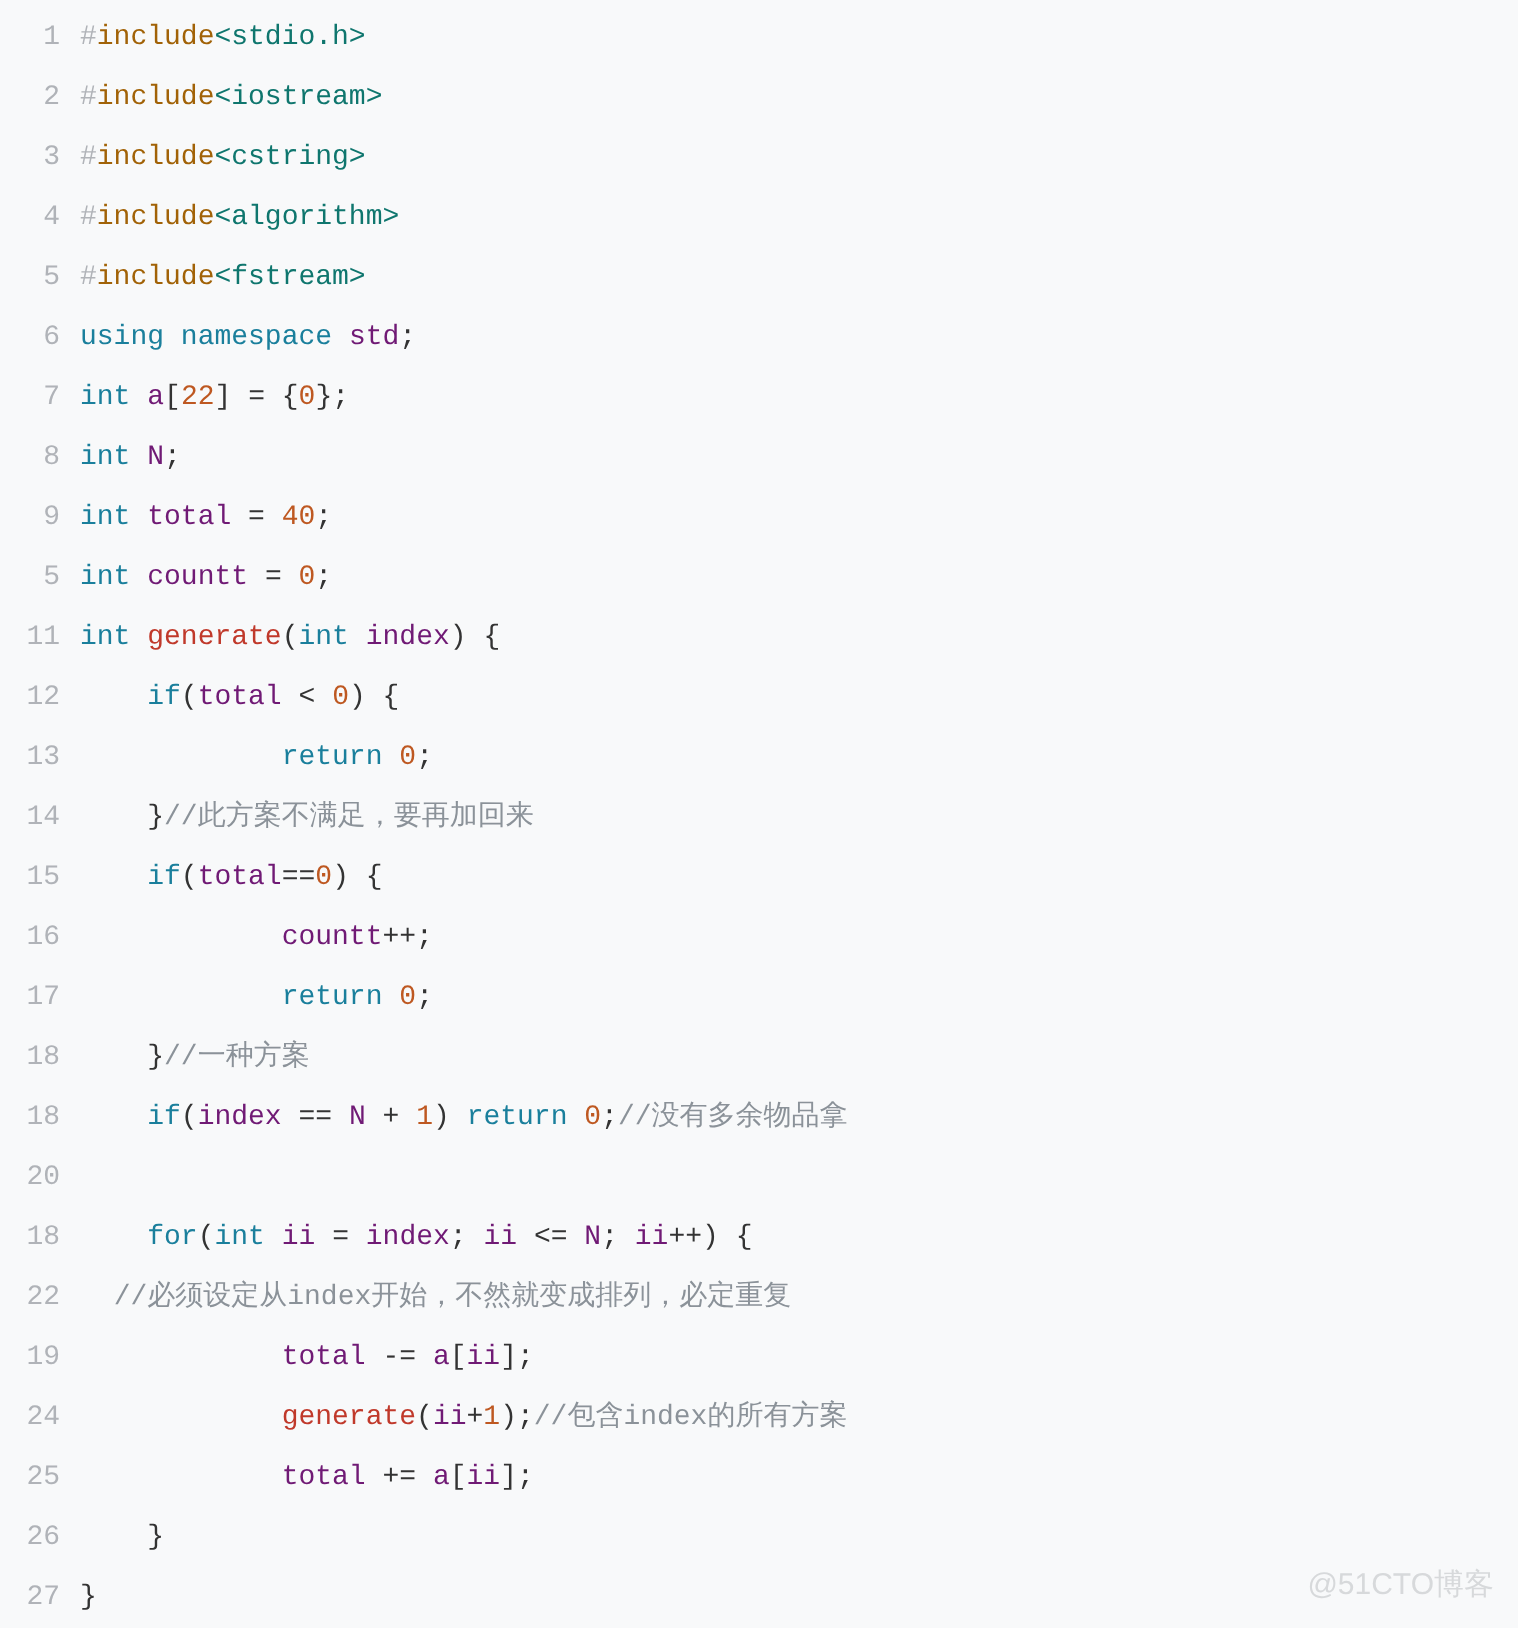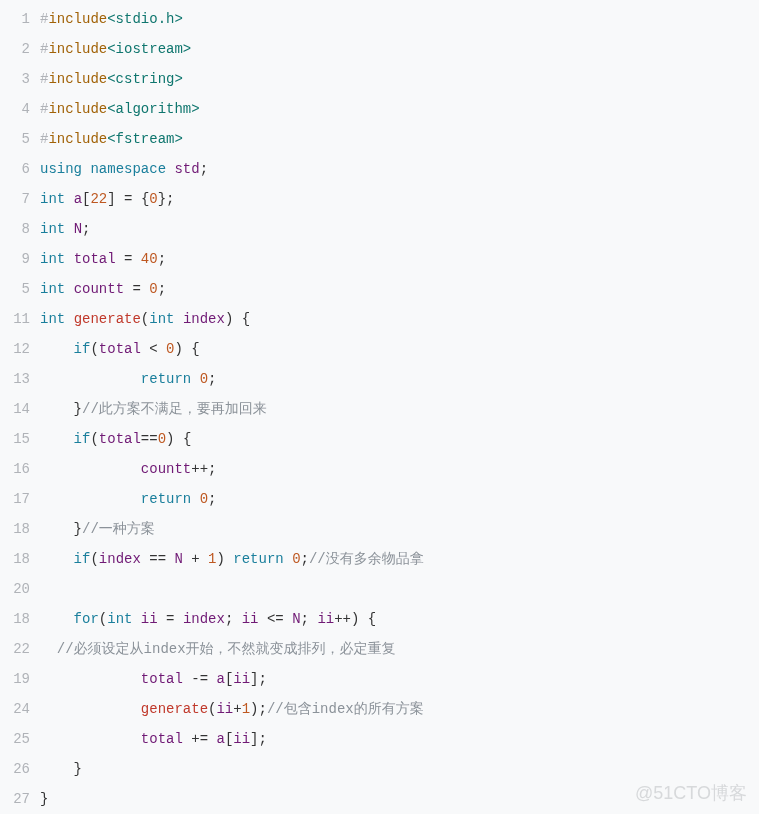--- a/index.html
+++ b/index.html
@@ -43,21 +43,21 @@
   .tk-id   { color: #701a75; }
   .tk-num  { color: #be5821; }     
   .tk-fn   { color: #c0392b; }     
   .tk-cmt  { color: #8b9299; }     
   .tk-op   { color: #333; }
   .watermark {
     position: absolute;
     right: 12px;
     bottom: 6px;
     color: #d7d9db;
-    font-size: 18px;
+    font-size: 15px;
     font-family: Arial, sans-serif;
     pointer-events: none;
     text-align: center;
   }
 </style>
 </head>
 <body>
 
 <div class="code-block">
   <div class="gutter" id="gutter">

